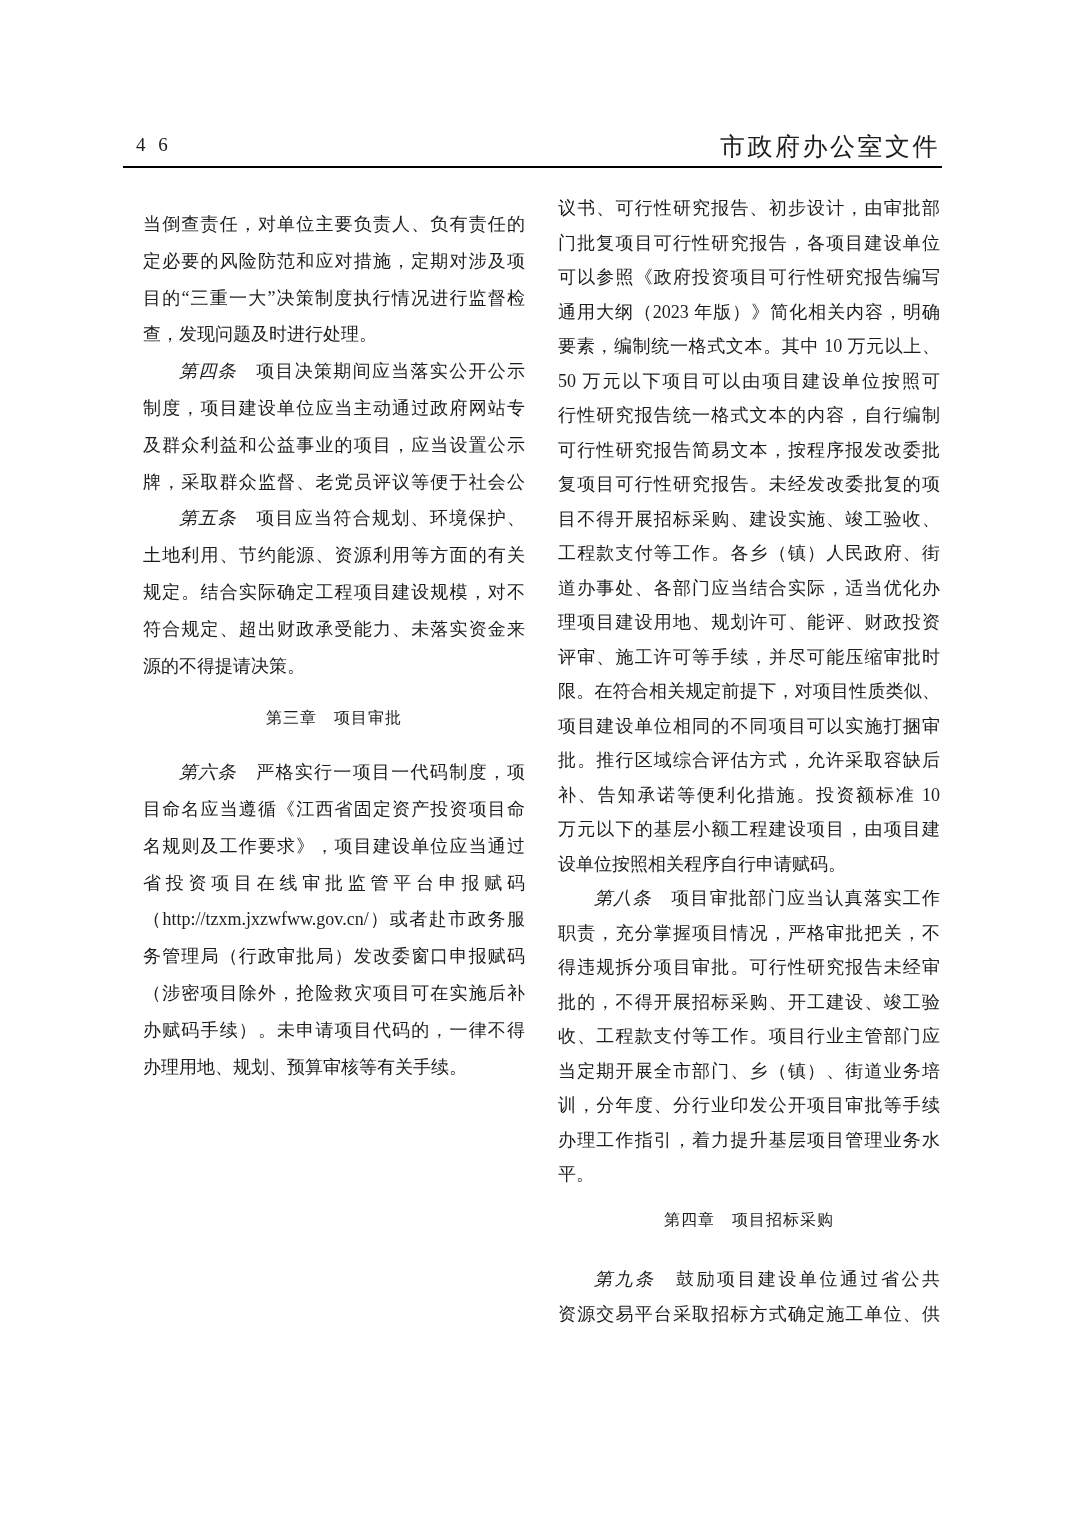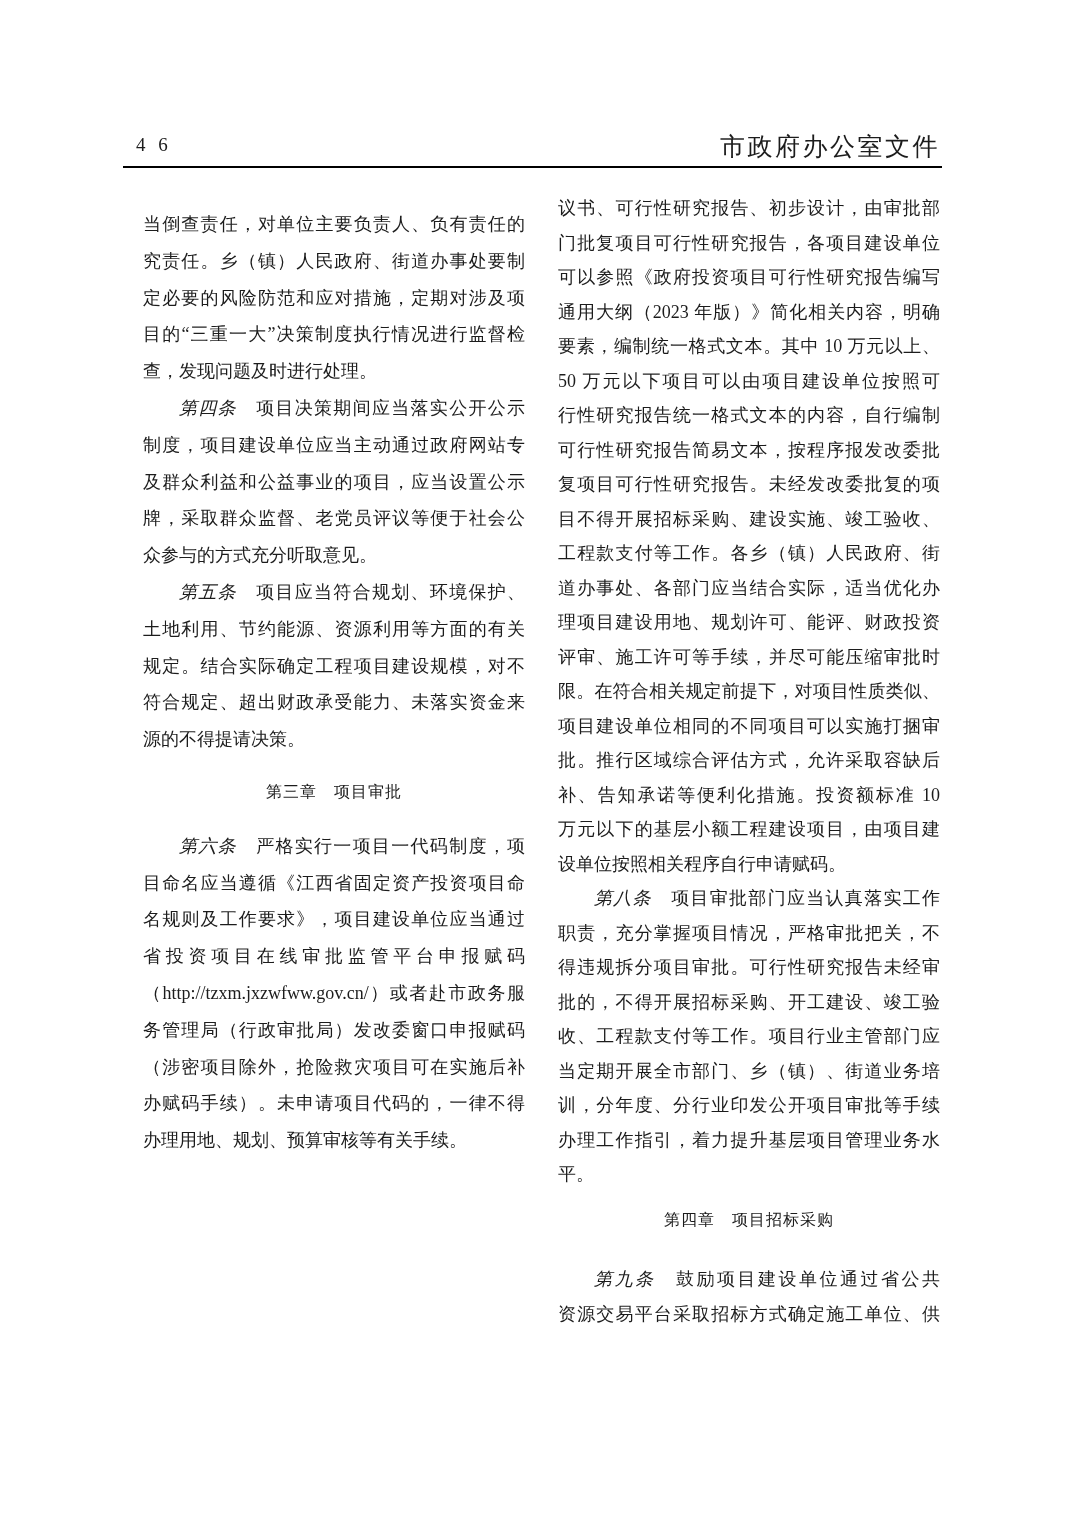--- a/index.html
+++ b/index.html
@@ -66,31 +66,29 @@
 </head>
 <body>
 
 <div id="page">
   <div class="page-num">4 6</div>
   <div class="header-title">市政府办公室文件</div>
   <div class="rule"></div>
   <div class="col col-left" id="col-left">
       <div class="para">
         <div class="line">当倒查责任，对单位主要负责人、负有责任的</div>
-        <div class="line">究责任。乡（镇）人民政府、街道办事处要制</div>
         <div class="line">定必要的风险防范和应对措施，定期对涉及项</div>
         <div class="line">目的“三重一大”决策制度执行情况进行监督检</div>
         <div class="line last">查，发现问题及时进行处理。</div>
       </div>
       <div class="para">
         <div class="line indent"><span class="tiao">第四条</span>　项目决策期间应当落实公开公示</div>
         <div class="line">制度，项目建设单位应当主动通过政府网站专</div>
         <div class="line">及群众利益和公益事业的项目，应当设置公示</div>
         <div class="line">牌，采取群众监督、老党员评议等便于社会公</div>
-        <div class="line last">众参与的方式充分听取意见。</div>
       </div>
       <div class="para">
         <div class="line indent"><span class="tiao">第五条</span>　项目应当符合规划、环境保护、</div>
         <div class="line">土地利用、节约能源、资源利用等方面的有关</div>
         <div class="line">规定。结合实际确定工程项目建设规模，对不</div>
         <div class="line">符合规定、超出财政承受能力、未落实资金来</div>
         <div class="line last">源的不得提请决策。</div>
       </div>
       <div class="chapter">第三章　项目审批</div>
       <div class="para">

